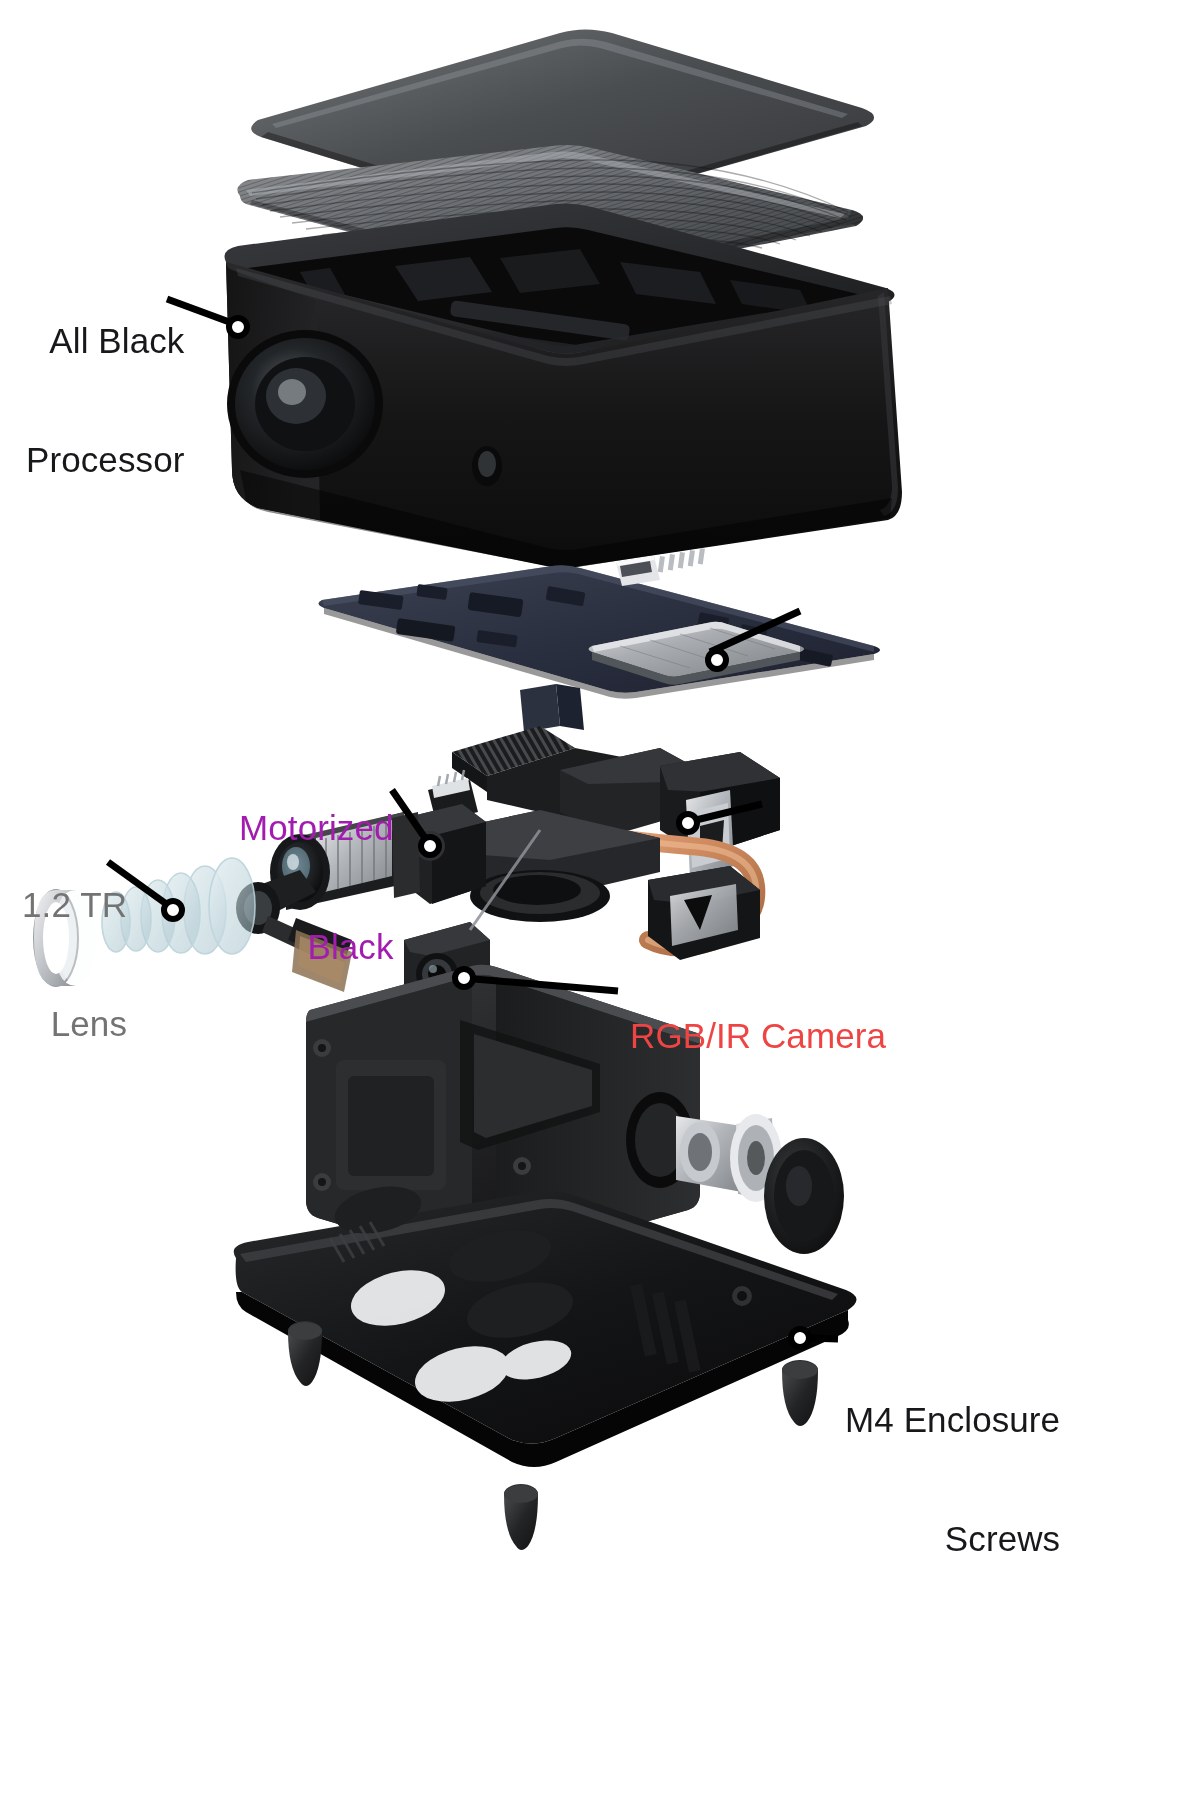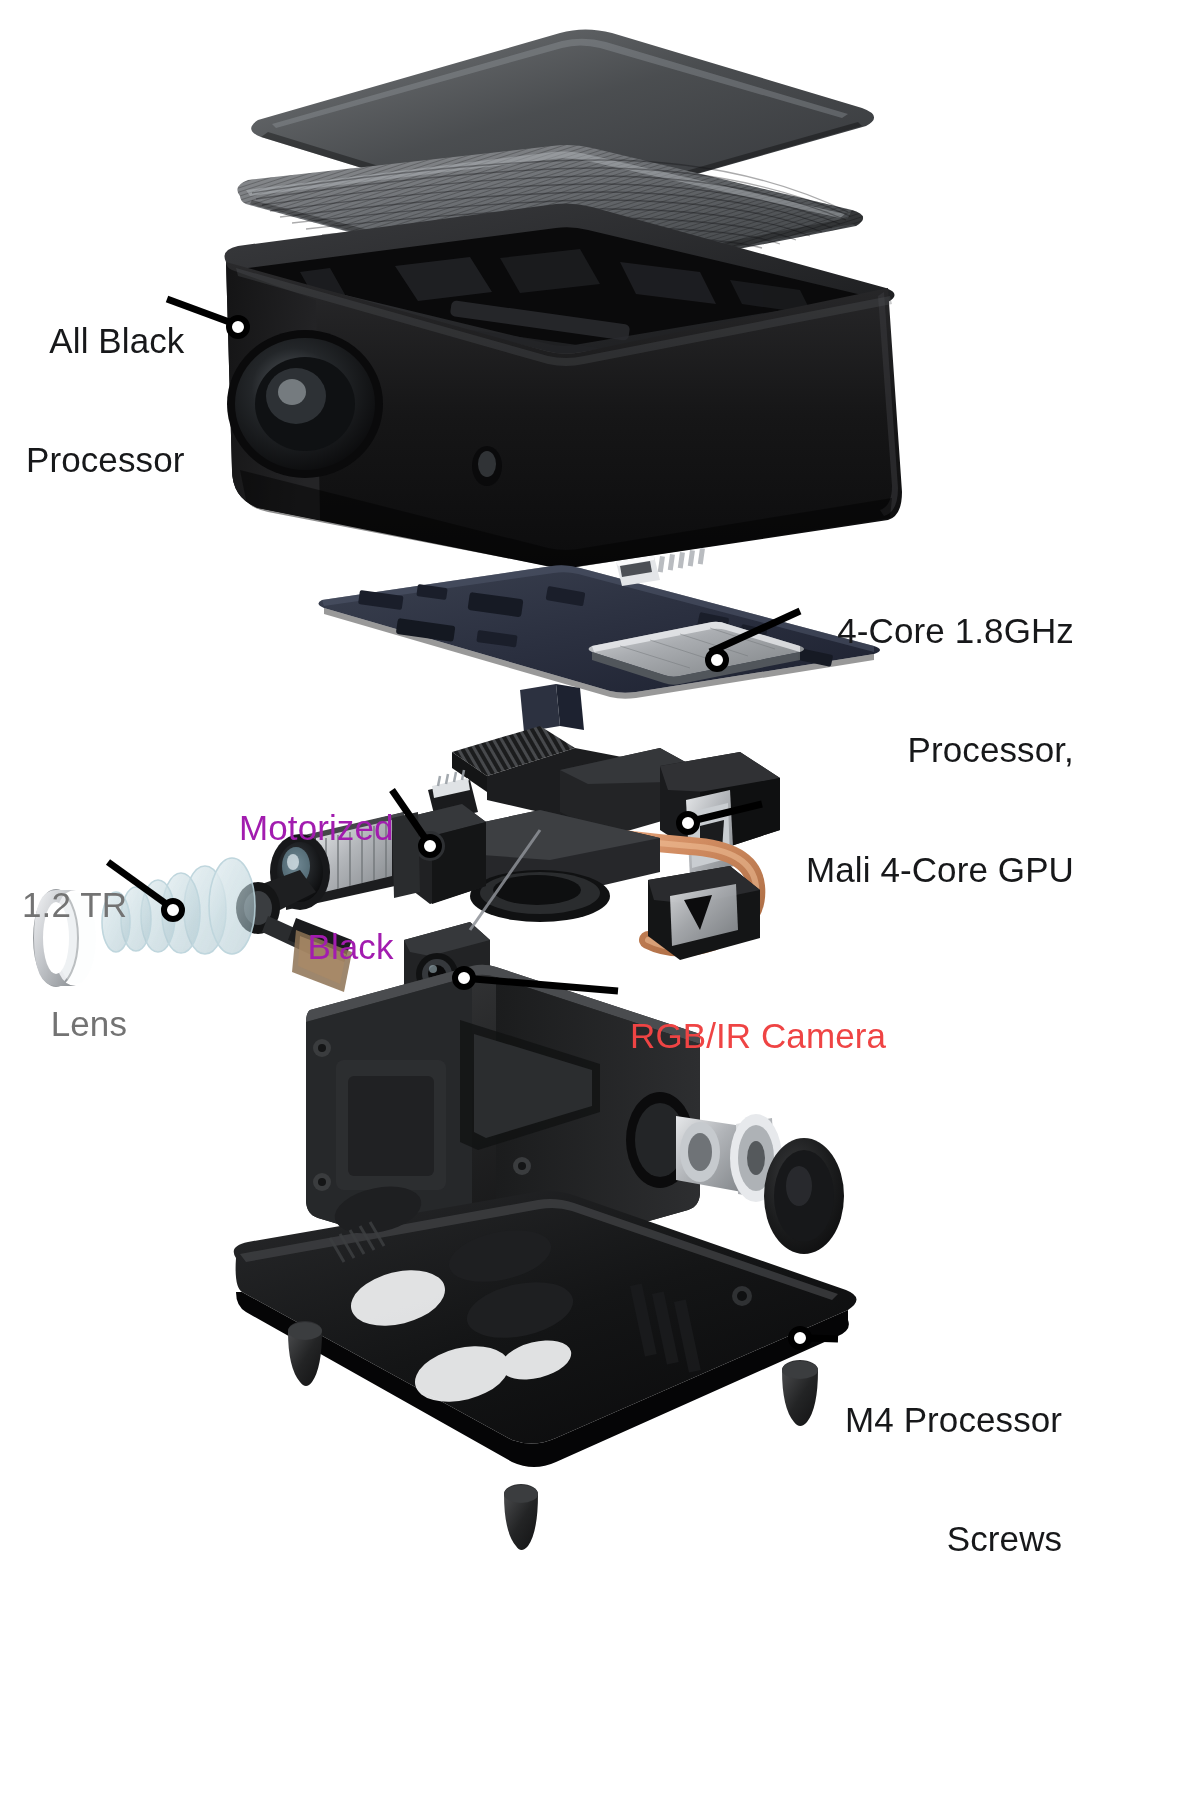--- a/index.html
+++ b/index.html
@@ -458,39 +458,34 @@
         <line x1="838" y1="1339" x2="808" y2="1338" stroke="#000000" stroke-width="7" stroke-linecap="butt"></line>
         <circle cx="800" cy="1338" r="9" fill="#ffffff" stroke="#000000" stroke-width="6"></circle>
       </g>
   </svg>
 
   <div class="label left" id="lbl-enclosure" style="left: 26px; top: 241px; color: rgb(23, 24, 26);">
     <span class="ln">All Black</span>
     <span class="ln">Processor</span>
   </div>
 
-  <div class="label left" id="lbl-processor" style="left: 806px; top: 531px; color: rgb(23, 24, 26);">
-    <span class="ln">4-Core 1.8GHz</span>
-    <span class="ln">Processor,</span>
-    <span class="ln">Mali 4-Core GPU</span>
-  </div>
 
   <div class="label left" id="lbl-focus" style="left: 239px; top: 728px; color: #a21caf;">
     <span class="ln">Motorized</span>
     <span class="ln">Black</span>
   </div>
 
 
   <div class="label left" id="lbl-lens" style="left: 22px; top: 805px; color: #737373;">
     <span class="ln">1.2 TR</span>
     <span class="ln">Lens</span>
   </div>
 
   <div class="label left" id="lbl-camera" style="left: 630px; top: 936px; color: #ef4444;">
     <span class="ln">RGB/IR Camera</span>
   </div>
 
   <div class="label left" id="lbl-screws" style="left: 845px; top: 1320px; color: rgb(23, 24, 26);">
-    <span class="ln">M4 Processor</span>
+    <span class="ln">M4 Enclosure</span>
     <span class="ln">Screws</span>
   </div>
 
 </div>
 
 </body></html>

